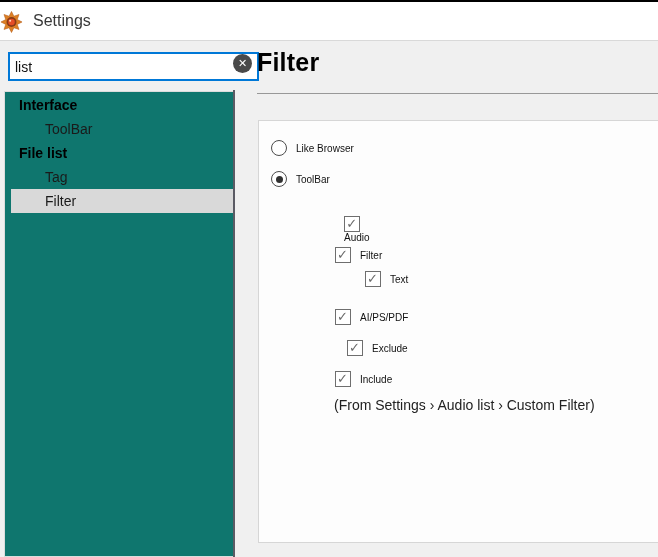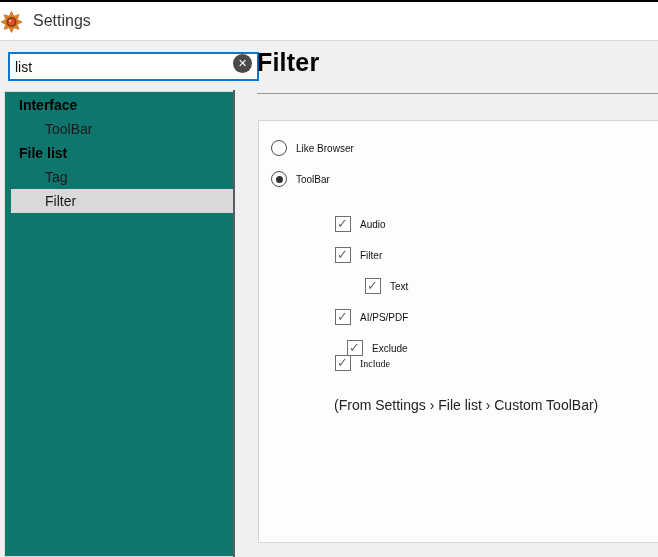--- a/index.html
+++ b/index.html
@@ -95,46 +95,46 @@
     <div class="tree-row lvl1">File list</div>
     <div class="tree-row lvl2">Tag</div>
     <div class="tree-row lvl2 selected">Filter</div>
   </div>
 <div class="splitter"></div>
 
 <div class="page-title">Filter</div>
 <div class="rule"></div>
 
 <div class="groupbox" id="groupbox">
-  <div class="note">(From Settings › File list › Custom ToolBar)</div>
+  <div class="note">(From Settings › Audio list › Custom Filter)</div>
 <label class="opt-row" style="top: 19px; left: 12px;">
       <span class="radio"></span>
       <span class="opt-label">Like Browser</span>
     </label>
     <label class="opt-row" style="top: 50px; left: 12px;">
       <span class="radio sel"></span>
       <span class="opt-label">ToolBar</span>
     </label>
-    <label class="opt-row" style="top: 95px; left: 76px;">
+    <label class="opt-row" style="top: 95px; left: 76px; flex-direction: column;">
       <span class="cbx checked"></span>
       <span class="opt-label">Audio</span>
     </label>
     <label class="opt-row" style="top: 126px; left: 76px;">
       <span class="cbx checked"></span>
       <span class="opt-label">Filter</span>
     </label>
-    <label class="opt-row" style="top: 157px; left: 76px; padding-left: 30px;">
+    <label class="opt-row" style="top: 150px; left: 76px; padding-left: 30px;">
       <span class="cbx checked"></span>
       <span class="opt-label">Text</span>
     </label>
     <label class="opt-row" style="top: 188px; left: 76px; justify-content: flex-end;">
       <span class="cbx checked"></span>
       <span class="opt-label">AI/PS/PDF</span>
     </label>
     <label class="opt-row" style="top: 219px; left: 76px; padding-left: 12px;">
       <span class="cbx checked"></span>
       <span class="opt-label">Exclude</span>
     </label>
-    <label class="opt-row" style="top: 234px; left: 76px; font-family: Liberation Serif, serif;">
+    <label class="opt-row" style="top: 250px; left: 76px;">
       <span class="cbx checked"></span>
       <span class="opt-label">Include</span>
     </label>
   </div>
 
 </body></html>

